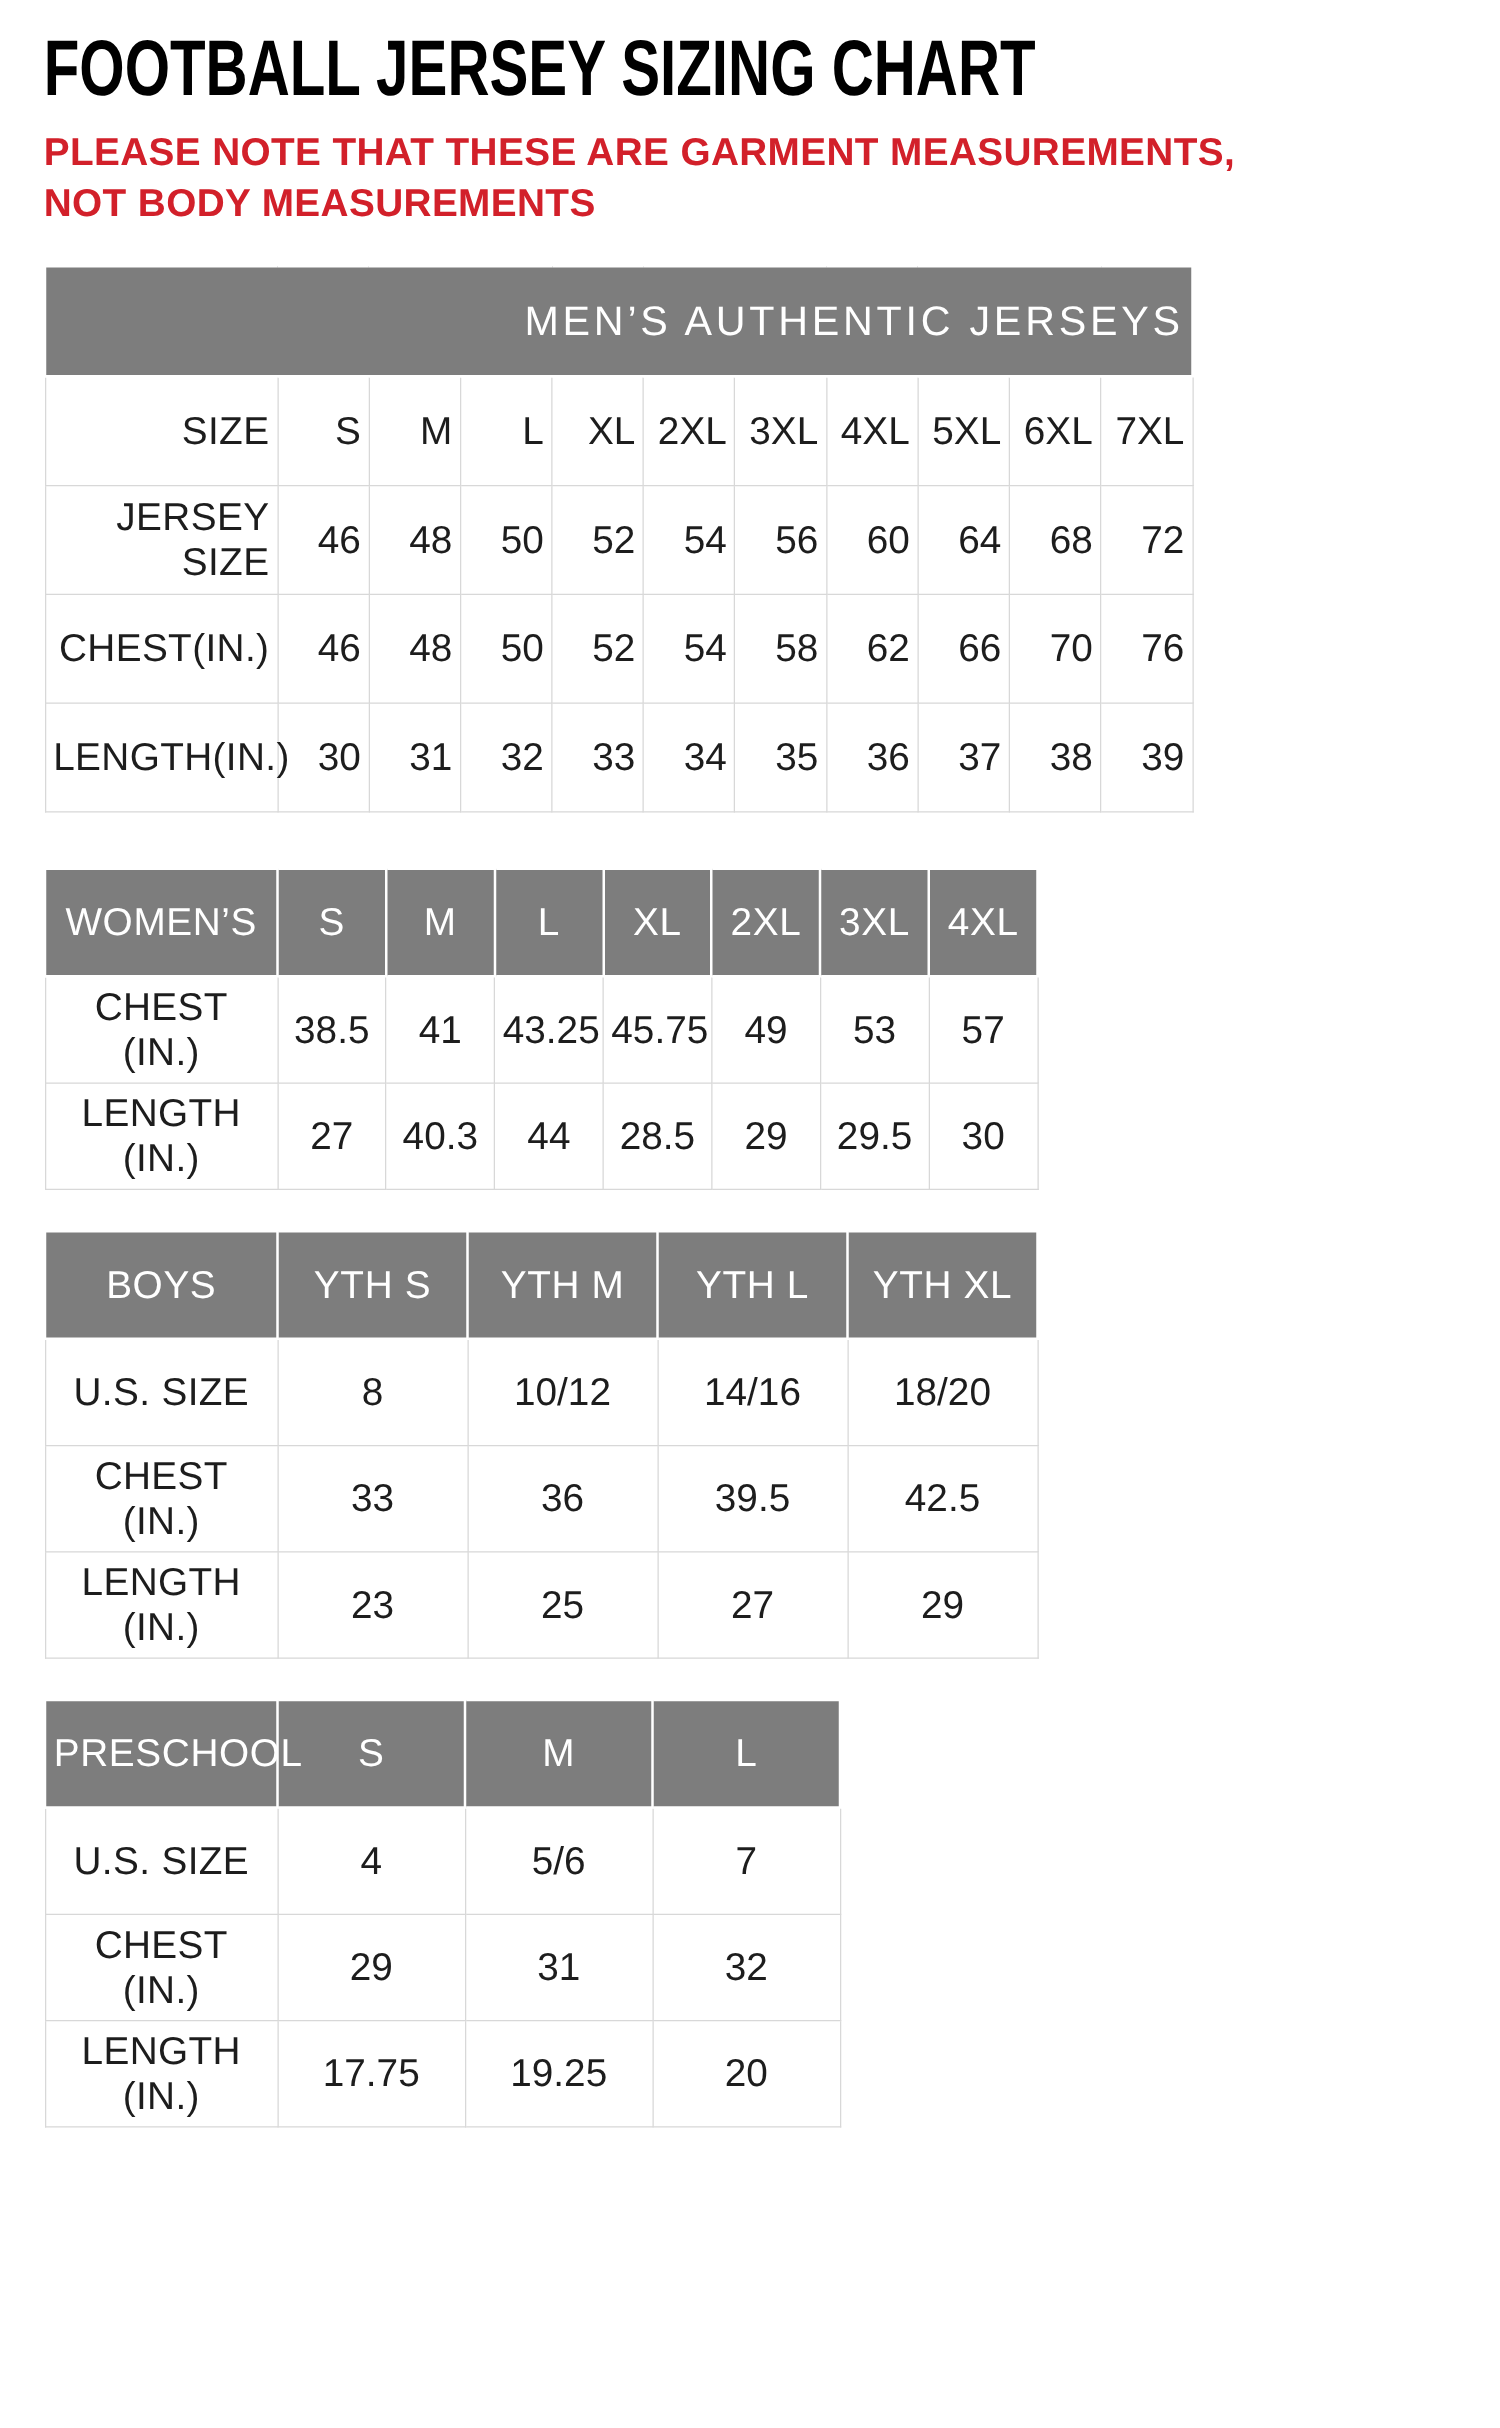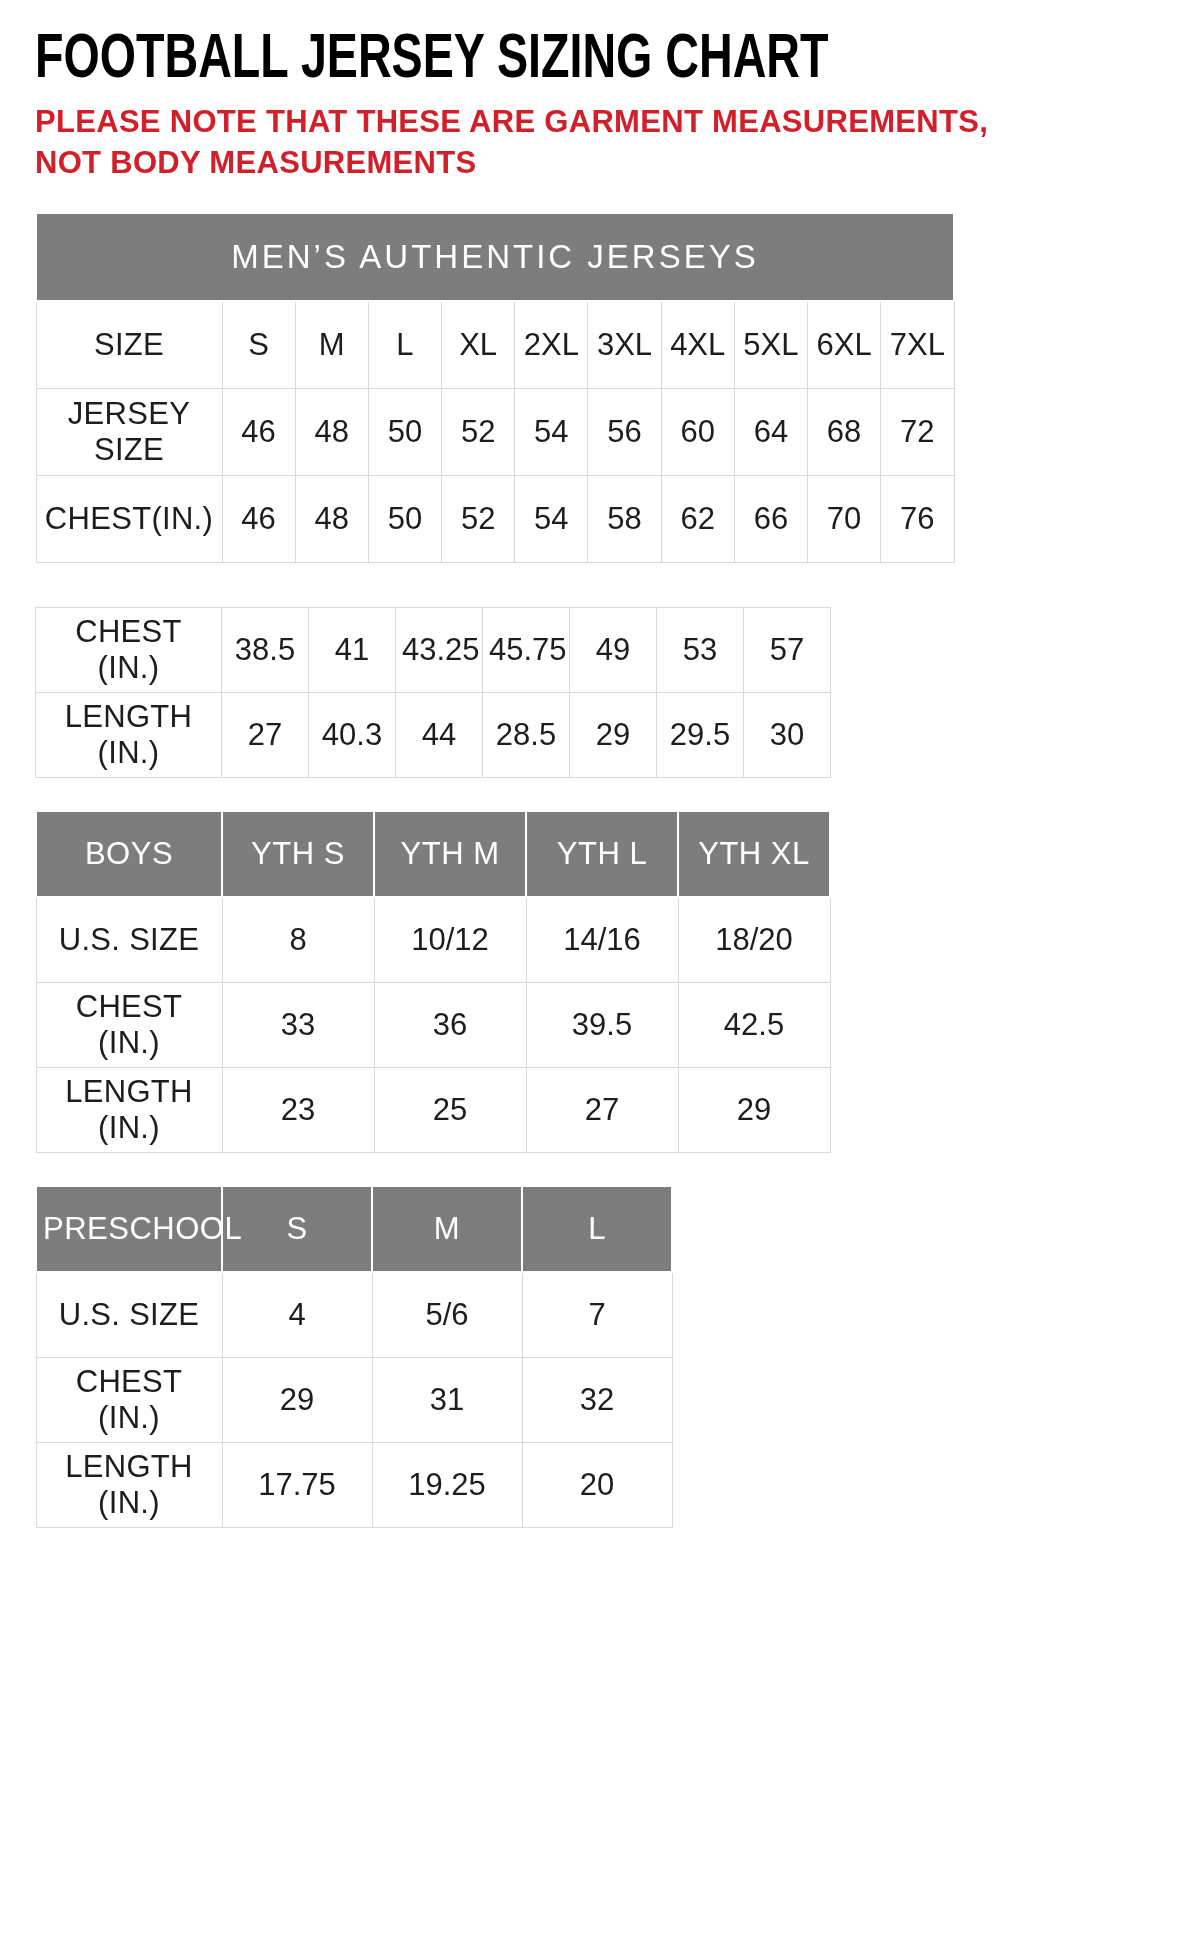--- a/index.html
+++ b/index.html
@@ -19,21 +19,21 @@
   table.chart{border-collapse:collapse;table-layout:fixed;}
   .t-mens{width:920px;margin-top:28px;}
   .t-womens{width:796px;margin-top:44px;}
   .t-boys{width:796px;margin-top:32px;}
   .t-preschool{width:638px;margin-top:32px;}
   .chart col.label-col{width:186px;}
   .chart th,.chart td{
     height:76px;padding:4px 6px;text-align:center;vertical-align:middle;
     font-size:31px;font-weight:400;border:1px solid var(--grid-line);color:var(--ink);
   }
-  .t-mens th,.t-mens td{height:78px;}
+  .t-mens th,.t-mens td{height:78px;text-align:right;}
   .chart th.banner{background:var(--header-gray);color:#fff;font-size:33px;letter-spacing:3px;border:2px solid #fff;}
   .chart th.gray{background:var(--header-gray);color:#fff;border:2px solid #fff;letter-spacing:.5px;}
   .chart td.rowlabel{letter-spacing:.3px;}
 </style>
 </head>
 <body>
 
 <div class="page">
 
   <h1 class="title">FOOTBALL JERSEY SIZING CHART</h1>
@@ -90,35 +90,58 @@
           <td class="value">48</td>
           <td class="value">50</td>
           <td class="value">52</td>
           <td class="value">54</td>
           <td class="value">58</td>
           <td class="value">62</td>
           <td class="value">66</td>
           <td class="value">70</td>
           <td class="value">76</td>
         </tr>
+        <tr>
+          <td class="rowlabel">LENGTH(IN.)</td>
+          <td class="value">30</td>
+          <td class="value">31</td>
+          <td class="value">32</td>
+          <td class="value">33</td>
+          <td class="value">34</td>
+          <td class="value">35</td>
+          <td class="value">36</td>
+          <td class="value">37</td>
+          <td class="value">38</td>
+          <td class="value">39</td>
+        </tr>
       </tbody>
     </table>
 
   <table class="chart t-womens">
       <colgroup>
         <col class="label-col">
         <col>
         <col>
         <col>
         <col>
         <col>
         <col>
         <col>
       </colgroup>
       <tbody>
+        <tr>
+          <th class="gray">WOMEN’S</th>
+          <th class="gray">S</th>
+          <th class="gray">M</th>
+          <th class="gray">L</th>
+          <th class="gray">XL</th>
+          <th class="gray">2XL</th>
+          <th class="gray">3XL</th>
+          <th class="gray">4XL</th>
+        </tr>
         <tr>
           <td class="rowlabel">CHEST (IN.)</td>
           <td class="value">38.5</td>
           <td class="value">41</td>
           <td class="value">43.25</td>
           <td class="value">45.75</td>
           <td class="value">49</td>
           <td class="value">53</td>
           <td class="value">57</td>
         </tr>

